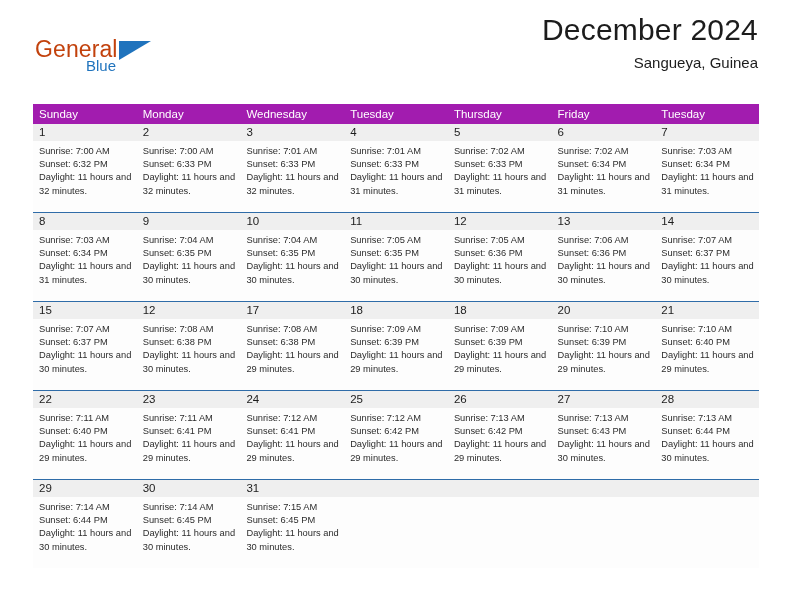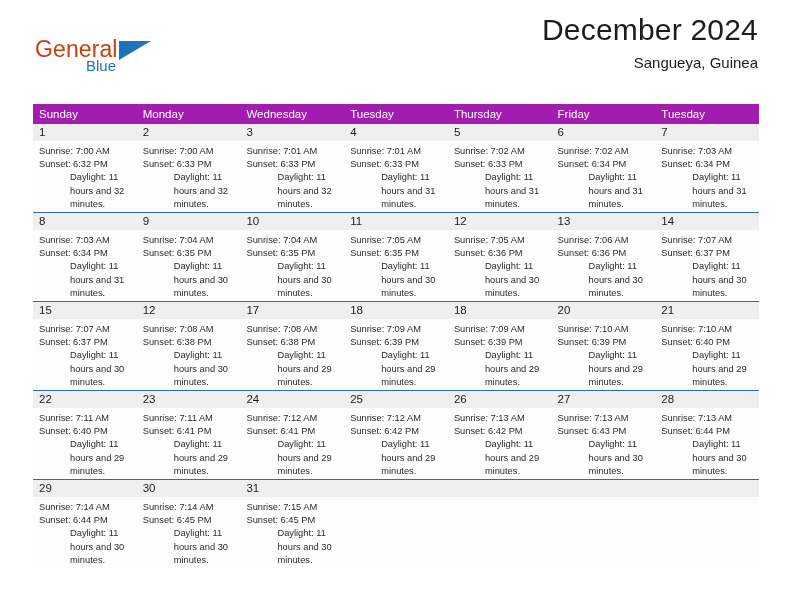--- a/index.html
+++ b/index.html
@@ -146,21 +146,20 @@
     padding: 4px 5px 0 6px;
     font-size: 9.3px;
     line-height: 13.2px;
     color: #2c2c2c;
   }
   .day-info div {
     white-space: nowrap;
   }
   .day-info .wrap {
     white-space: normal;
-    margin-left: 31px;
   }
 </style>
 </head>
 <body>
 
 <div class="page">
 
   <div class="header">
 
     <div class="brand">

